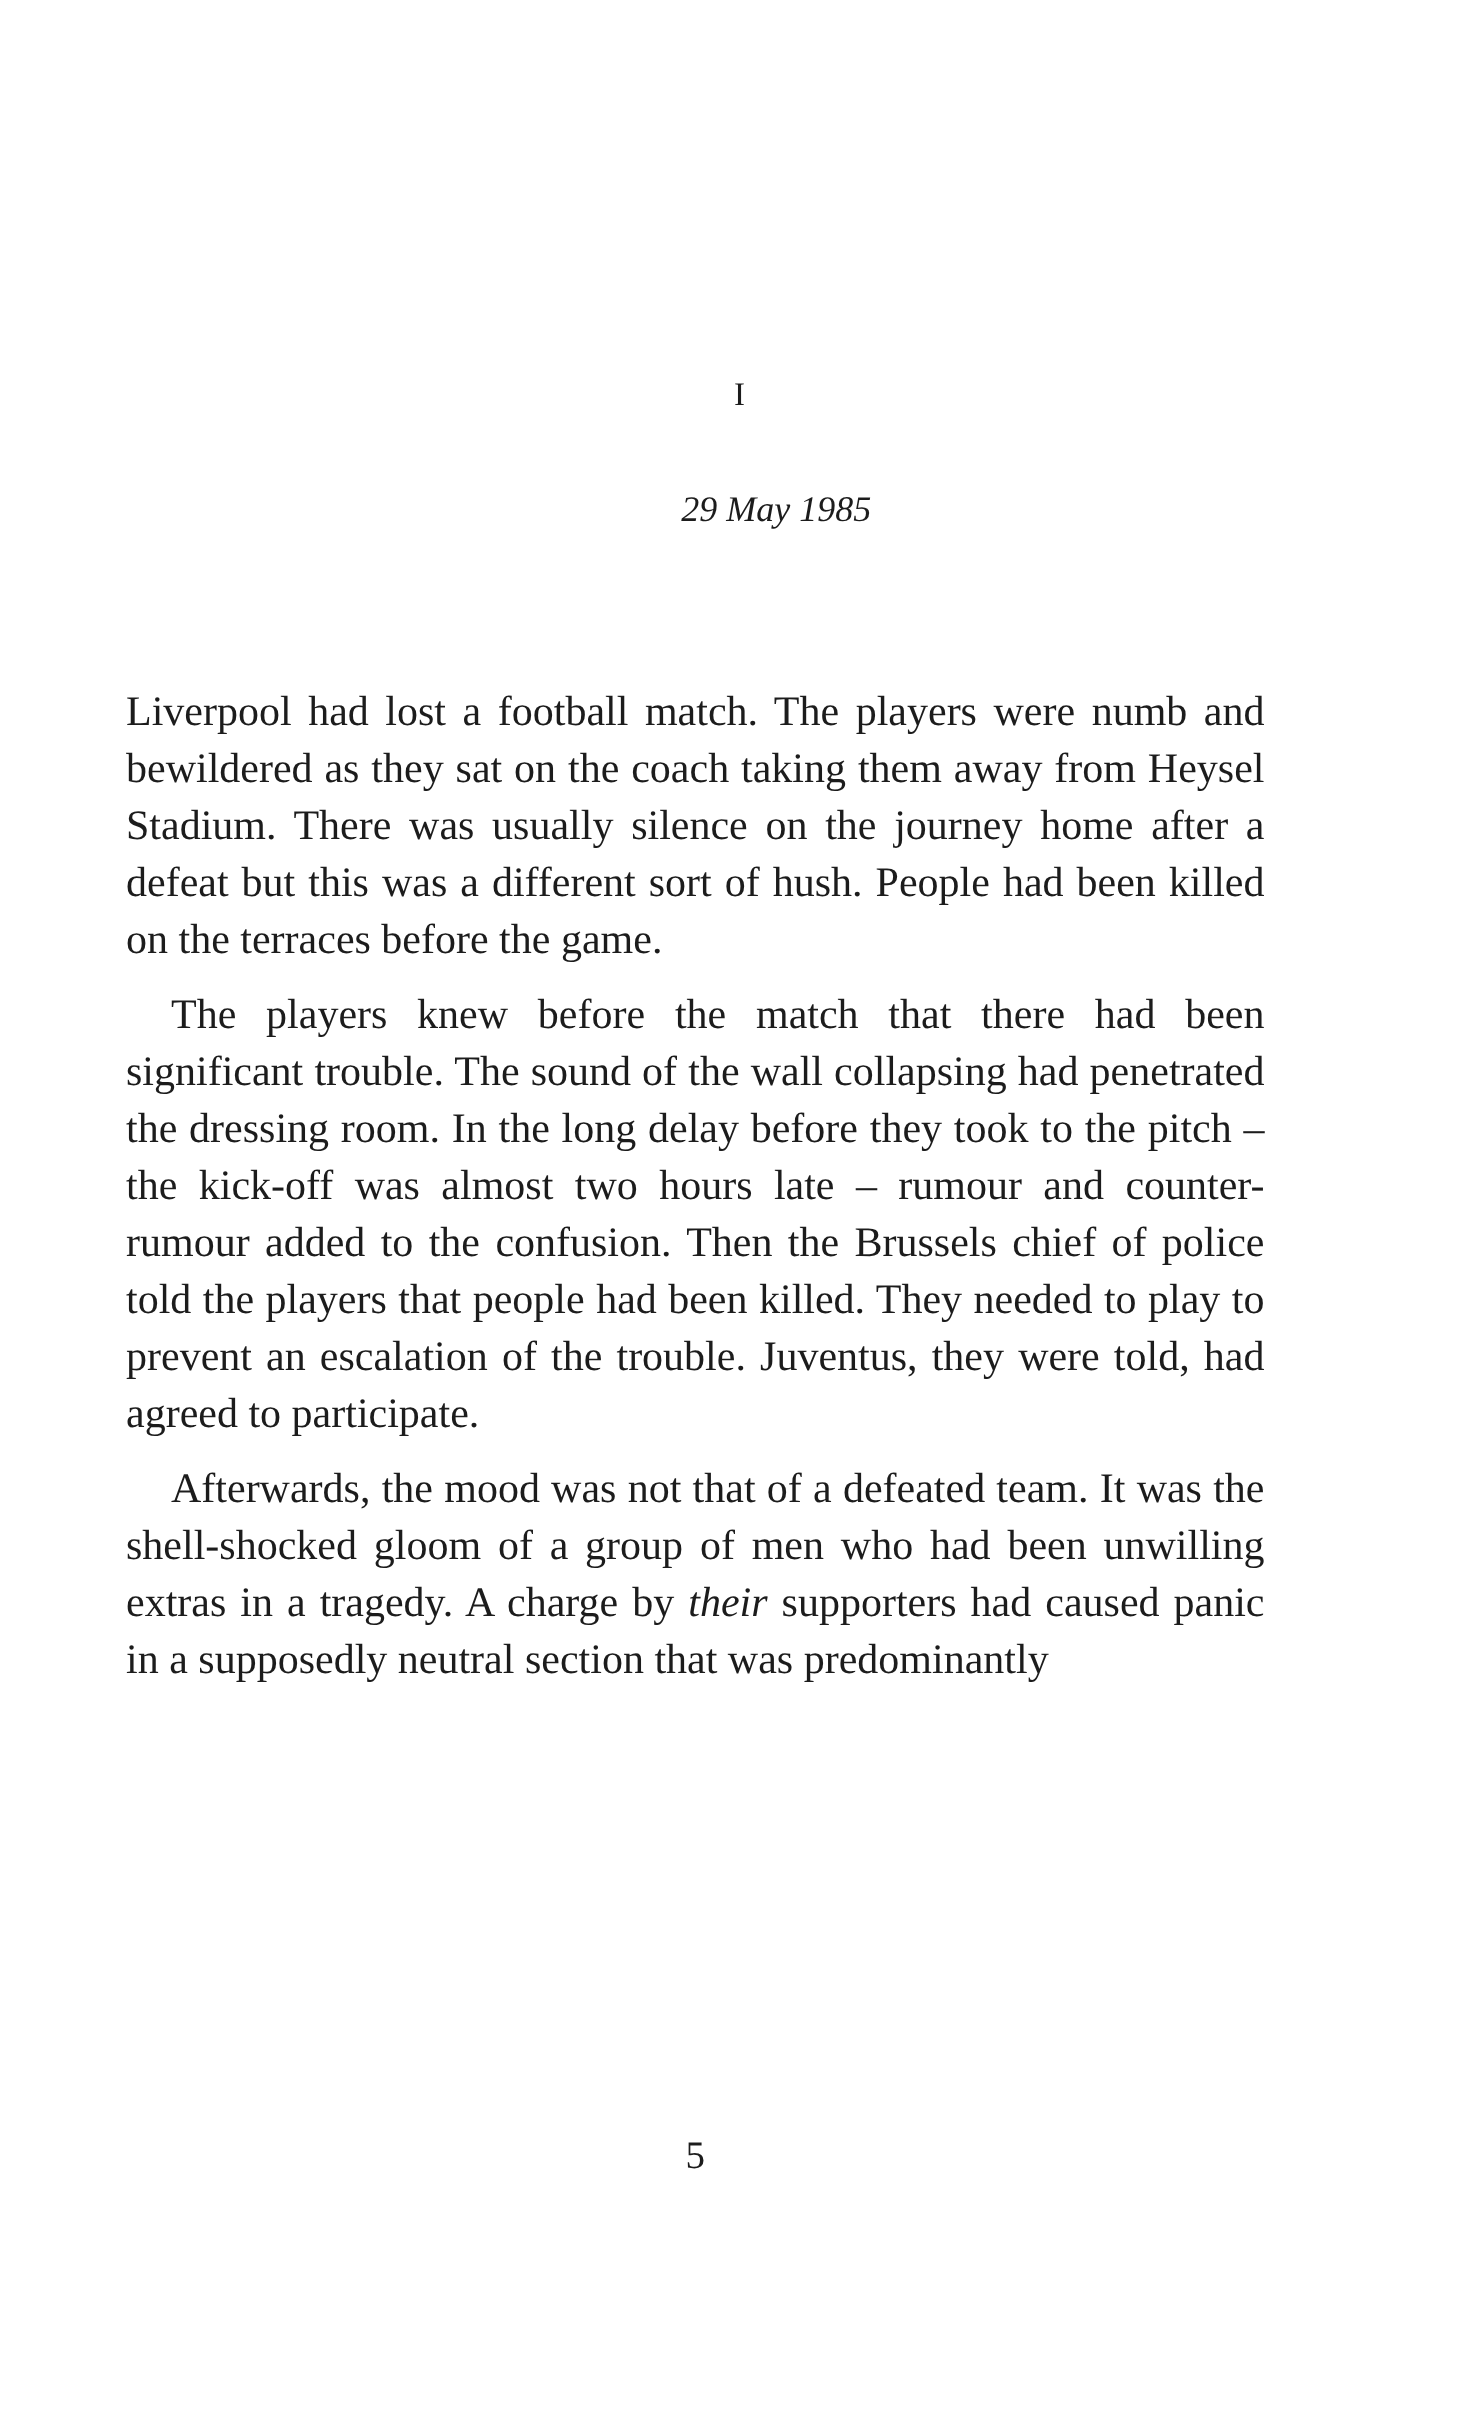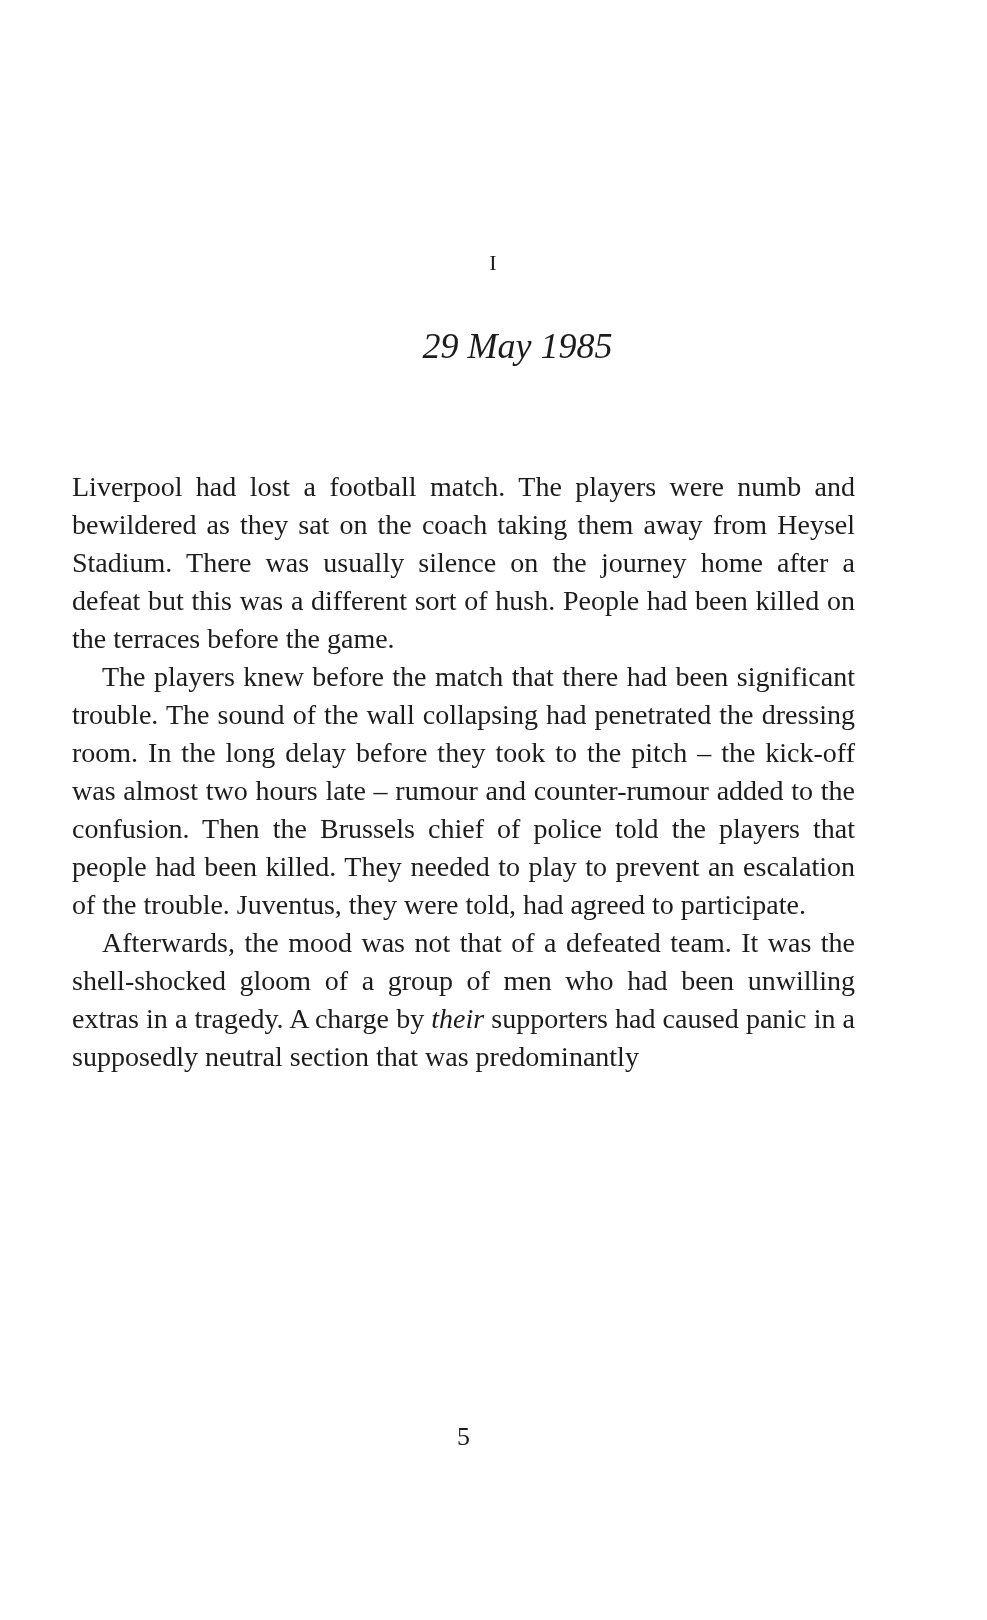--- a/index.html
+++ b/index.html
@@ -30,34 +30,34 @@
     text-align: center;
     font-size: 44px;
     font-weight: 400;
     line-height: 1.15;
     letter-spacing: 0.5px;
   }
   .chapter-date {
     margin-top: 54px;
     text-align: center;
     font-style: italic;
-    font-size: 36px;
+    font-size: 24px;
     line-height: 1;
     padding-left: 48px;
   }
   .body-text {
     margin-top: 104px;
     margin-left: 72px;
     width: 783px;
     font-size: 28px;
     line-height: 38px;
     text-align: justify;
   }
   .para {
-    margin: 0;
+    margin: 12px;
     text-indent: 30px;
   }
   .para.no-indent {
     text-indent: 0;
   }
   .para em {
     font-style: italic;
   }
   .page-number {
     position: absolute;

